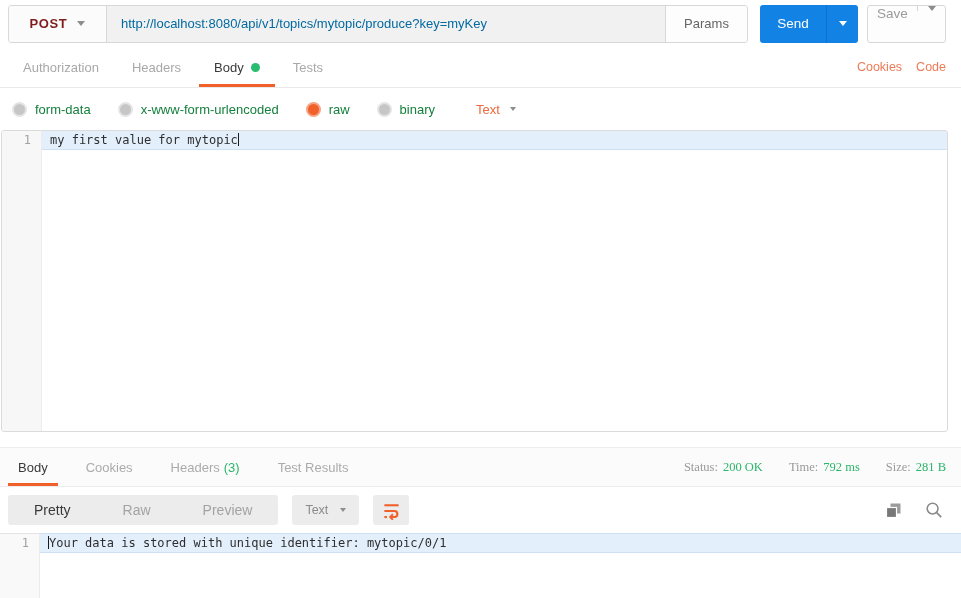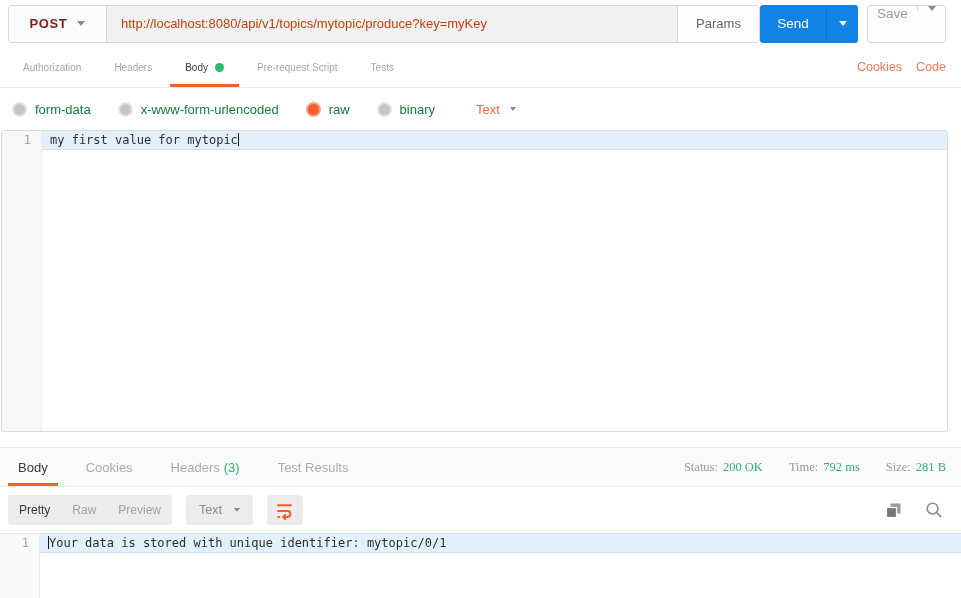--- a/index.html
+++ b/index.html
@@ -45,36 +45,37 @@
     letter-spacing: 0.6px;
     color: #7f1d1d;
   }
   .url-input {
     flex: 1;
     background: #f1f1f1;
     display: flex;
     align-items: center;
     padding: 0 14px;
     font-size: 13px;
-    color: #c2410c;
+    color: #0369a1;
     white-space: nowrap;
     overflow: hidden;
   }
   .params-btn {
     width: 82px;
     background: #fdfdfd;
     border-left: 1px solid #d8d8d8;
     display: flex;
     align-items: center;
     justify-content: center;
     font-size: 13px;
     color: #666;
     cursor: pointer;
   }
   .send-btn {
+    margin-left: 12px;
     height: 38px;
     display: flex;
     align-items: stretch;
     border-radius: 3px;
     overflow: hidden;
     background: #1282e4;
     cursor: pointer;
   }
   .send-main {
     width: 66px;
@@ -134,21 +135,21 @@
     align-items: stretch;
     padding: 0 15px 0 8px;
     border-bottom: 1px solid #e9e9e9;
   }
   .req-tab {
     display: flex;
     align-items: center;
     gap: 7px;
     padding: 0 15px;
     margin-right: 3px;
-    font-size: 10px;
+    font-size: 13px;
     color: #a8a8a8;
     cursor: pointer;
     border-bottom: 3px solid transparent;
     padding-top: 3px;
   }
   .req-tab.active {
     color: #3a3a3a;
     border-bottom-color: #f1602b;
   }
   .dot {
@@ -296,22 +297,22 @@
     display: flex;
     align-items: stretch;
     height: 30px;
     background: #ececec;
     border-radius: 3px;
     overflow: hidden;
   }
   .view-btn {
     display: flex;
     align-items: center;
-    padding: 0 11px;
-    font-size: 12px;
+    padding: 0 26px;
+    font-size: 14px;
     color: #a3a3a3;
     cursor: pointer;
   }
   .view-btn.active { color: #393939; }
   .fmt-btn {
     margin-left: 14px;
     height: 30px;
     display: flex;
     align-items: center;
     gap: 12px;
@@ -378,23 +379,20 @@
 <div class="req-tabs">
   <div class="req-tab">
     <span>Authorization</span>
   </div>
   <div class="req-tab">
     <span>Headers</span>
   </div>
   <div class="req-tab active">
     <span>Body</span>
     <span class="dot"></span>
-  </div>
-  <div class="req-tab">
-    <span>Pre-request Script</span>
   </div>
   <div class="req-tab">
     <span>Tests</span>
   </div>
   <div class="tab-spacer"></div>
   <div class="right-links">
     <span class="right-link">Cookies</span>
     <span class="right-link">Code</span>
   </div>
 </div>

